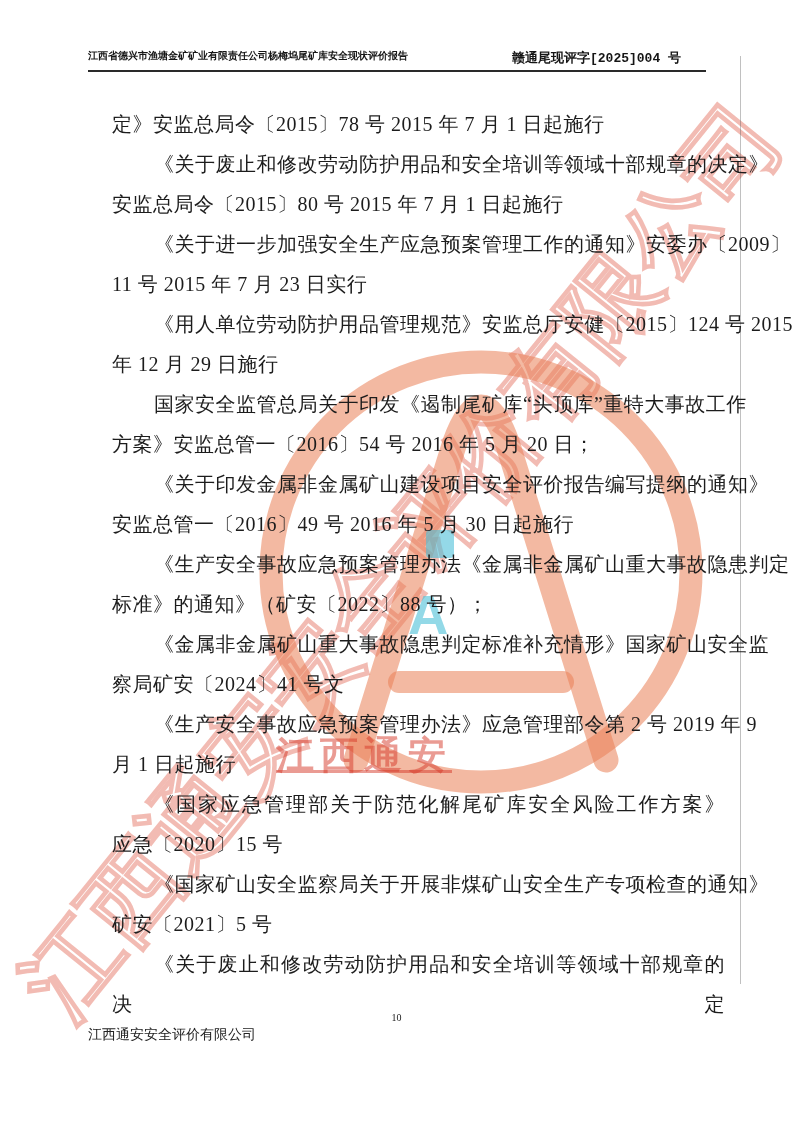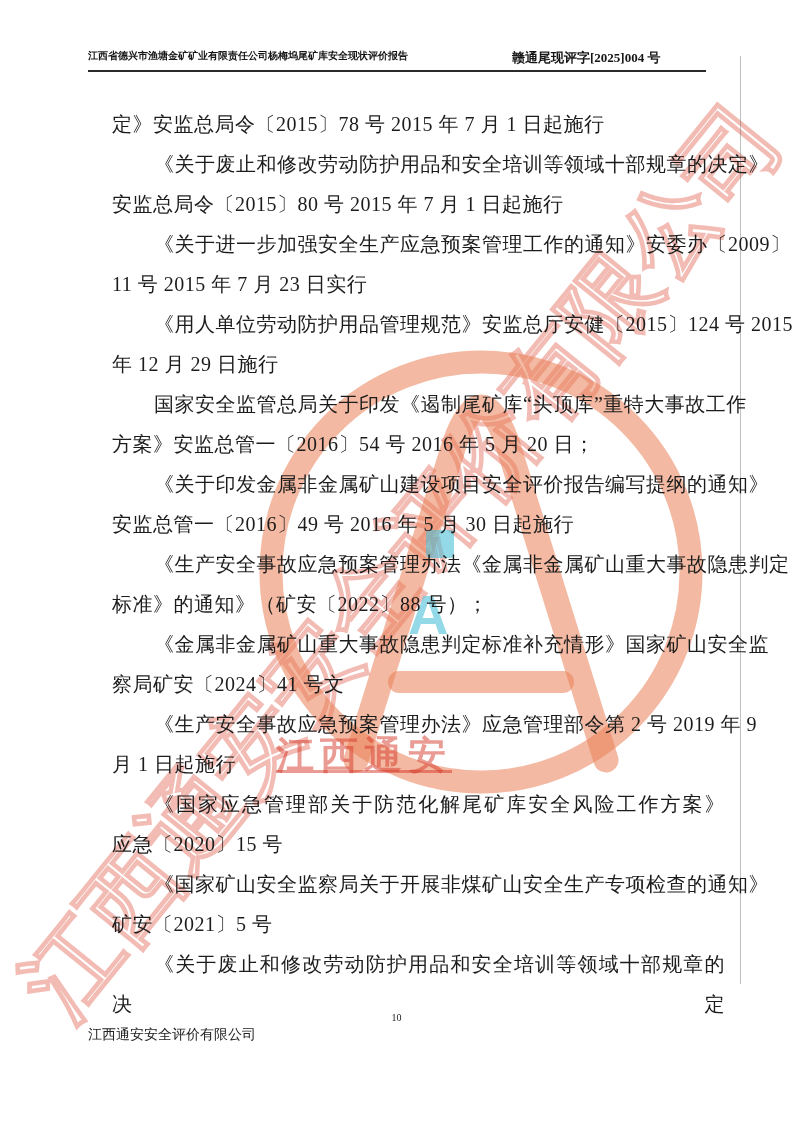--- a/index.html
+++ b/index.html
@@ -9,21 +9,21 @@
     font-family:"Liberation Serif","DejaVu Serif",serif;
     color:#1a1a1a;
   }
   
   .header-title {
     position:absolute; left:88px; top:49px;
     font-size:10px; font-weight:bold; color:#151515; white-space:nowrap;
   }
   .header-code {
     position:absolute; left:512px; top:49px;
-    font-size:13px; font-weight:bold; color:#151515; white-space:nowrap;
+    font-size:13px; font-weight:bold; color:#151515; white-space:nowrap;font-family:Liberation Mono, monospace;
   }
   .header-rule {
     position:absolute; left:88px; top:70px; width:618px; height:2px;
     background:#2a2a2a;
   }
   
   .edge-artifact {
     position:absolute; left:740px; top:56px; width:1px; height:928px;
     background:rgba(90,90,90,0.38);
   }

